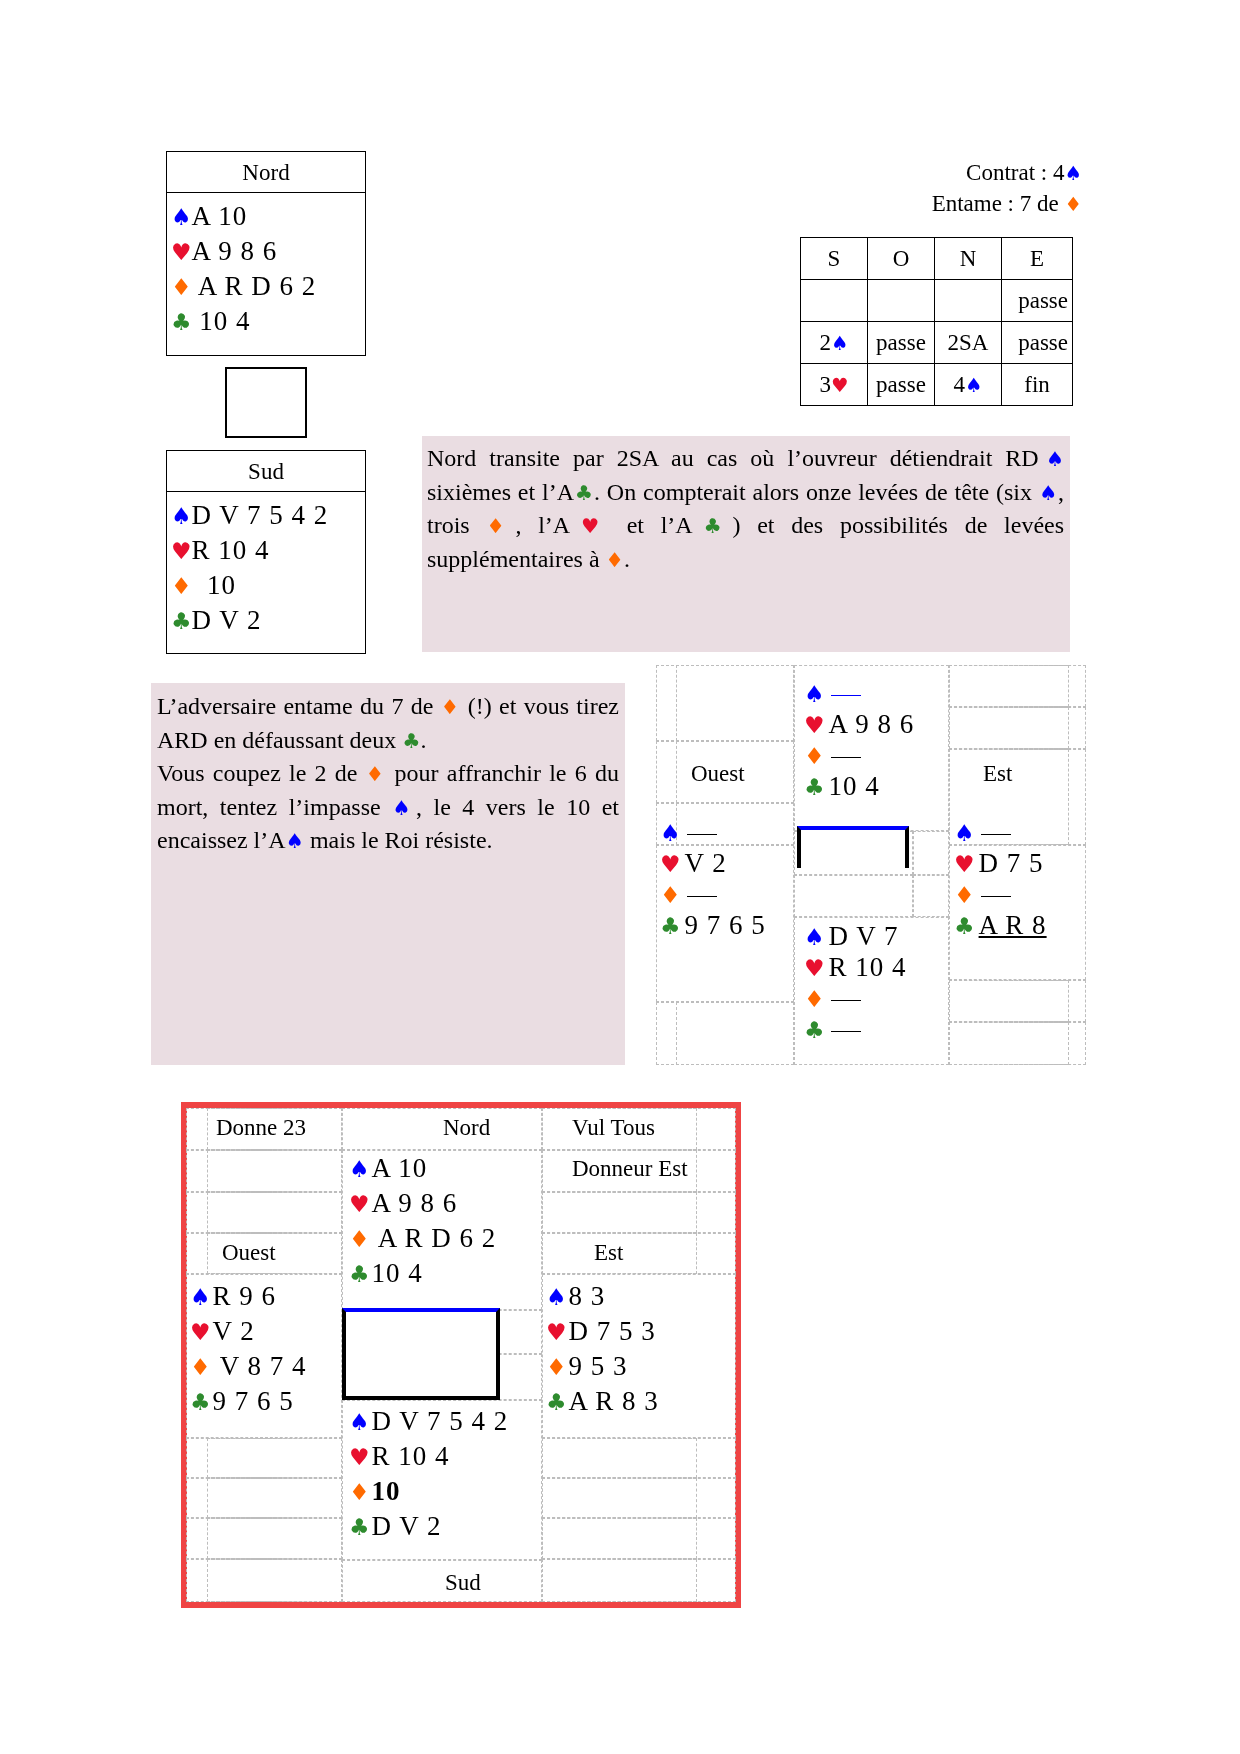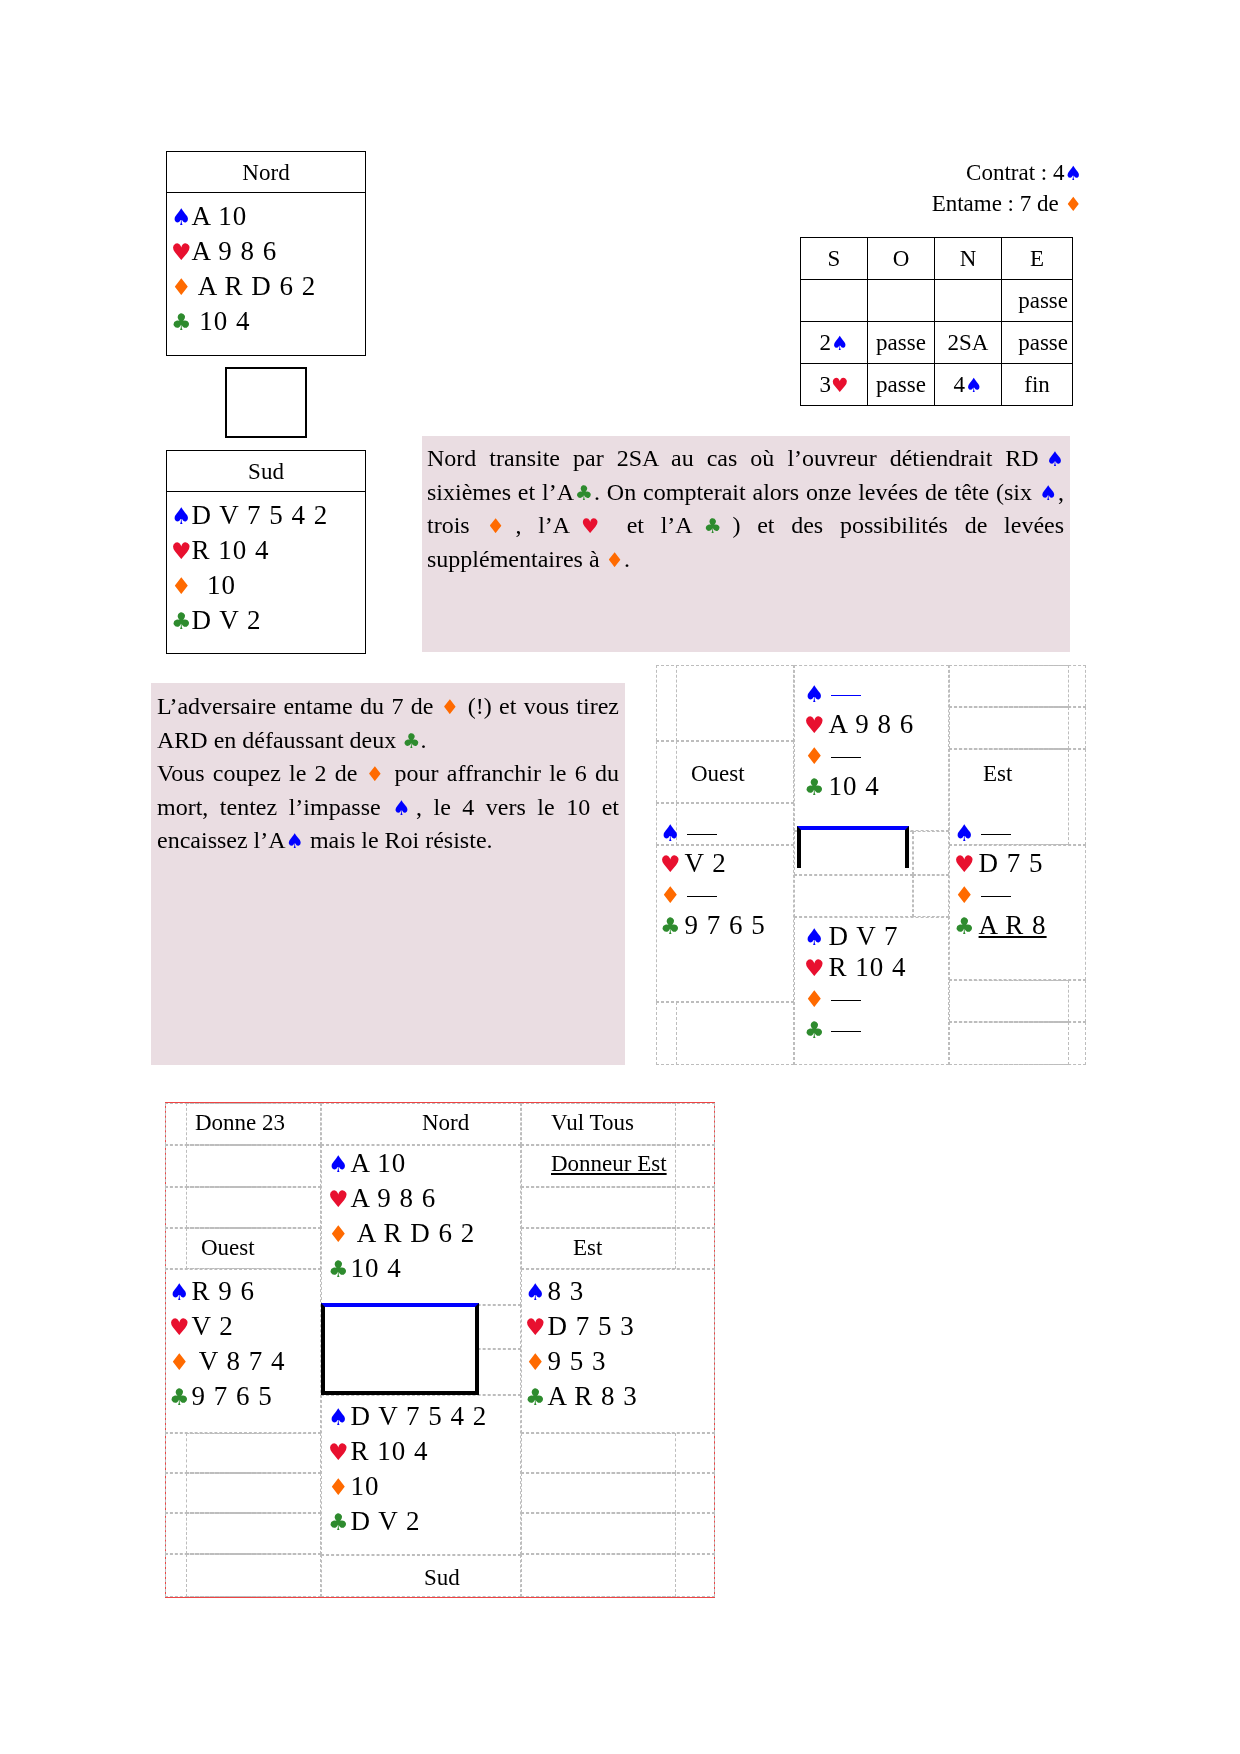--- a/index.html
+++ b/index.html
@@ -152,21 +152,21 @@
     <div class="diag-text" style="left: 298px; top: 152px;"><span class="suit sp">♠</span><span class="dash"></span></div>
     <div class="diag-text" style="left: 298px; top: 183px;"><span class="suit he">♥</span><span style="white-space: pre; letter-spacing: 1px; margin-left: 4px;">D 7 5</span></div>
     <div class="diag-text" style="left: 298px; top: 214px;"><span class="suit di">♦</span><span class="dash"></span></div>
     <div class="diag-text" style="left: 298px; top: 245px;"><span class="suit cl">♣</span><span style="white-space: pre; letter-spacing: 1px; margin-left: 4px; text-decoration: underline;">A R 8</span></div>
     <div class="diag-text" style="left: 148px; top: 256px;"><span class="suit sp">♠</span><span style="white-space: pre; letter-spacing: 1px; margin-left: 4px;">D V 7</span></div>
     <div class="diag-text" style="left: 148px; top: 287px;"><span class="suit he">♥</span><span style="white-space: pre; letter-spacing: 1px; margin-left: 4px;">R 10 4</span></div>
     <div class="diag-text" style="left: 148px; top: 318px;"><span class="suit di">♦</span><span class="dash"></span></div>
     <div class="diag-text" style="left: 148px; top: 349px;"><span class="suit cl">♣</span><span class="dash"></span></div>
   </div>
 
-<div class="abs" id="fulldeal" style="left:165px; top:1102px; width:548px; height:494px; border:1px solid #ef4444;">
+<div class="abs" id="fulldeal" style="left:181px; top:1102px; width:548px; height:494px; border:6px solid #ef4444;">
     <div class="grid-cell" style="left: -1px; top: 0px; width: 156px; height: 42px;"></div>
     <div class="grid-cell" style="left: 20px; top: 0px; width: 135px; height: 42px;"></div>
     <div class="grid-cell" style="left: -1px; top: 42px; width: 156px; height: 42px;"></div>
     <div class="grid-cell" style="left: 20px; top: 42px; width: 135px; height: 42px;"></div>
     <div class="grid-cell" style="left: -1px; top: 84px; width: 156px; height: 41px;"></div>
     <div class="grid-cell" style="left: 20px; top: 84px; width: 135px; height: 41px;"></div>
     <div class="grid-cell" style="left: -1px; top: 125px; width: 156px; height: 41px;"></div>
     <div class="grid-cell" style="left: 20px; top: 125px; width: 135px; height: 41px;"></div>
     <div class="grid-cell" style="left: -1px; top: 166px; width: 156px; height: 164px;"></div>
     <div class="grid-cell" style="left: -1px; top: 330px; width: 156px; height: 40px;"></div>
@@ -197,33 +197,33 @@
     <div class="grid-cell" style="left: 155px; top: 0px; width: 200px; height: 42px;"></div>
     <div class="grid-cell" style="left: 155px; top: 42px; width: 200px; height: 160px;"></div>
     <div class="grid-cell" style="left: 155px; top: 202px; width: 200px; height: 44px;"></div>
     <div class="grid-cell" style="left: 155px; top: 246px; width: 200px; height: 46px;"></div>
     <div class="grid-cell" style="left: 155px; top: 292px; width: 200px; height: 160px;"></div>
     <div class="grid-cell" style="left: 155px; top: 452px; width: 200px; height: 42px;"></div>
     <div style="position: absolute; left: 155px; top: 200px; width: 158px; height: 92px; border-width: 4px; border-style: solid; border-color: rgb(0, 0, 255) rgb(0, 0, 0) rgb(0, 0, 0); background: rgb(255, 255, 255); box-sizing: border-box;"></div>
     <div class="diag-label" style="left: 29px; top: 7px;">Donne 23</div>
     <div class="diag-label" style="left: 256px; top: 7px;">Nord</div>
     <div class="diag-label" style="left: 385px; top: 7px;">Vul Tous</div>
-    <div class="diag-label" style="left: 385px; top: 48px; text-decoration: underline;">Donneur Est</div>
+    <div class="diag-label" style="left: 385px; top: 48px;">Donneur Est</div>
     <div class="diag-label" style="left: 35px; top: 132px;">Ouest</div>
     <div class="diag-label" style="left: 407px; top: 132px;">Est</div>
     <div class="diag-label" style="left: 258px; top: 462px;">Sud</div>
     <div class="diag-text" style="left: 162px; top: 45px;"><span class="suit sp">♠</span><span style="white-space: pre; letter-spacing: 1px; margin-left: 2px;">A 10</span></div>
     <div class="diag-text" style="left: 162px; top: 80px;"><span class="suit he">♥</span><span style="white-space: pre; letter-spacing: 1px; margin-left: 2px;">A 9 8 6</span></div>
     <div class="diag-text" style="left: 162px; top: 115px;"><span class="suit di">♦</span><span style="white-space: pre; letter-spacing: 1px; margin-left: 2px;"> A R D 6 2</span></div>
     <div class="diag-text" style="left: 162px; top: 150px;"><span class="suit cl">♣</span><span style="white-space: pre; letter-spacing: 1px; margin-left: 2px;">10 4</span></div>
     <div class="diag-text" style="left: 3px; top: 173px;"><span class="suit sp">♠</span><span style="white-space: pre; letter-spacing: 1px; margin-left: 2px;">R 9 6</span></div>
     <div class="diag-text" style="left: 3px; top: 208px;"><span class="suit he">♥</span><span style="white-space: pre; letter-spacing: 1px; margin-left: 2px;">V 2</span></div>
     <div class="diag-text" style="left: 3px; top: 243px;"><span class="suit di">♦</span><span style="white-space: pre; letter-spacing: 1px; margin-left: 2px;"> V 8 7 4</span></div>
     <div class="diag-text" style="left: 3px; top: 278px;"><span class="suit cl">♣</span><span style="white-space: pre; letter-spacing: 1px; margin-left: 2px;">9 7 6 5</span></div>
     <div class="diag-text" style="left: 359px; top: 173px;"><span class="suit sp">♠</span><span style="white-space: pre; letter-spacing: 1px; margin-left: 2px;">8 3</span></div>
     <div class="diag-text" style="left: 359px; top: 208px;"><span class="suit he">♥</span><span style="white-space: pre; letter-spacing: 1px; margin-left: 2px;">D 7 5 3</span></div>
     <div class="diag-text" style="left: 359px; top: 243px;"><span class="suit di">♦</span><span style="white-space: pre; letter-spacing: 1px; margin-left: 2px;">9 5 3</span></div>
     <div class="diag-text" style="left: 359px; top: 278px;"><span class="suit cl">♣</span><span style="white-space: pre; letter-spacing: 1px; margin-left: 2px;">A R 8 3</span></div>
     <div class="diag-text" style="left: 162px; top: 298px;"><span class="suit sp">♠</span><span style="white-space: pre; letter-spacing: 1px; margin-left: 2px;">D V 7 5 4 2</span></div>
     <div class="diag-text" style="left: 162px; top: 333px;"><span class="suit he">♥</span><span style="white-space: pre; letter-spacing: 1px; margin-left: 2px;">R 10 4</span></div>
-    <div class="diag-text" style="left: 162px; top: 368px;"><span class="suit di">♦</span><span style="white-space: pre; letter-spacing: 1px; margin-left: 2px;">10</span></div>
+    <div class="diag-text" style="left: 162px; top: 368px; font-weight: bold;"><span class="suit di">♦</span><span style="white-space: pre; letter-spacing: 1px; margin-left: 2px;">10</span></div>
     <div class="diag-text" style="left: 162px; top: 403px;"><span class="suit cl">♣</span><span style="white-space: pre; letter-spacing: 1px; margin-left: 2px;">D V 2</span></div>
   </div>
 
 </body></html>

